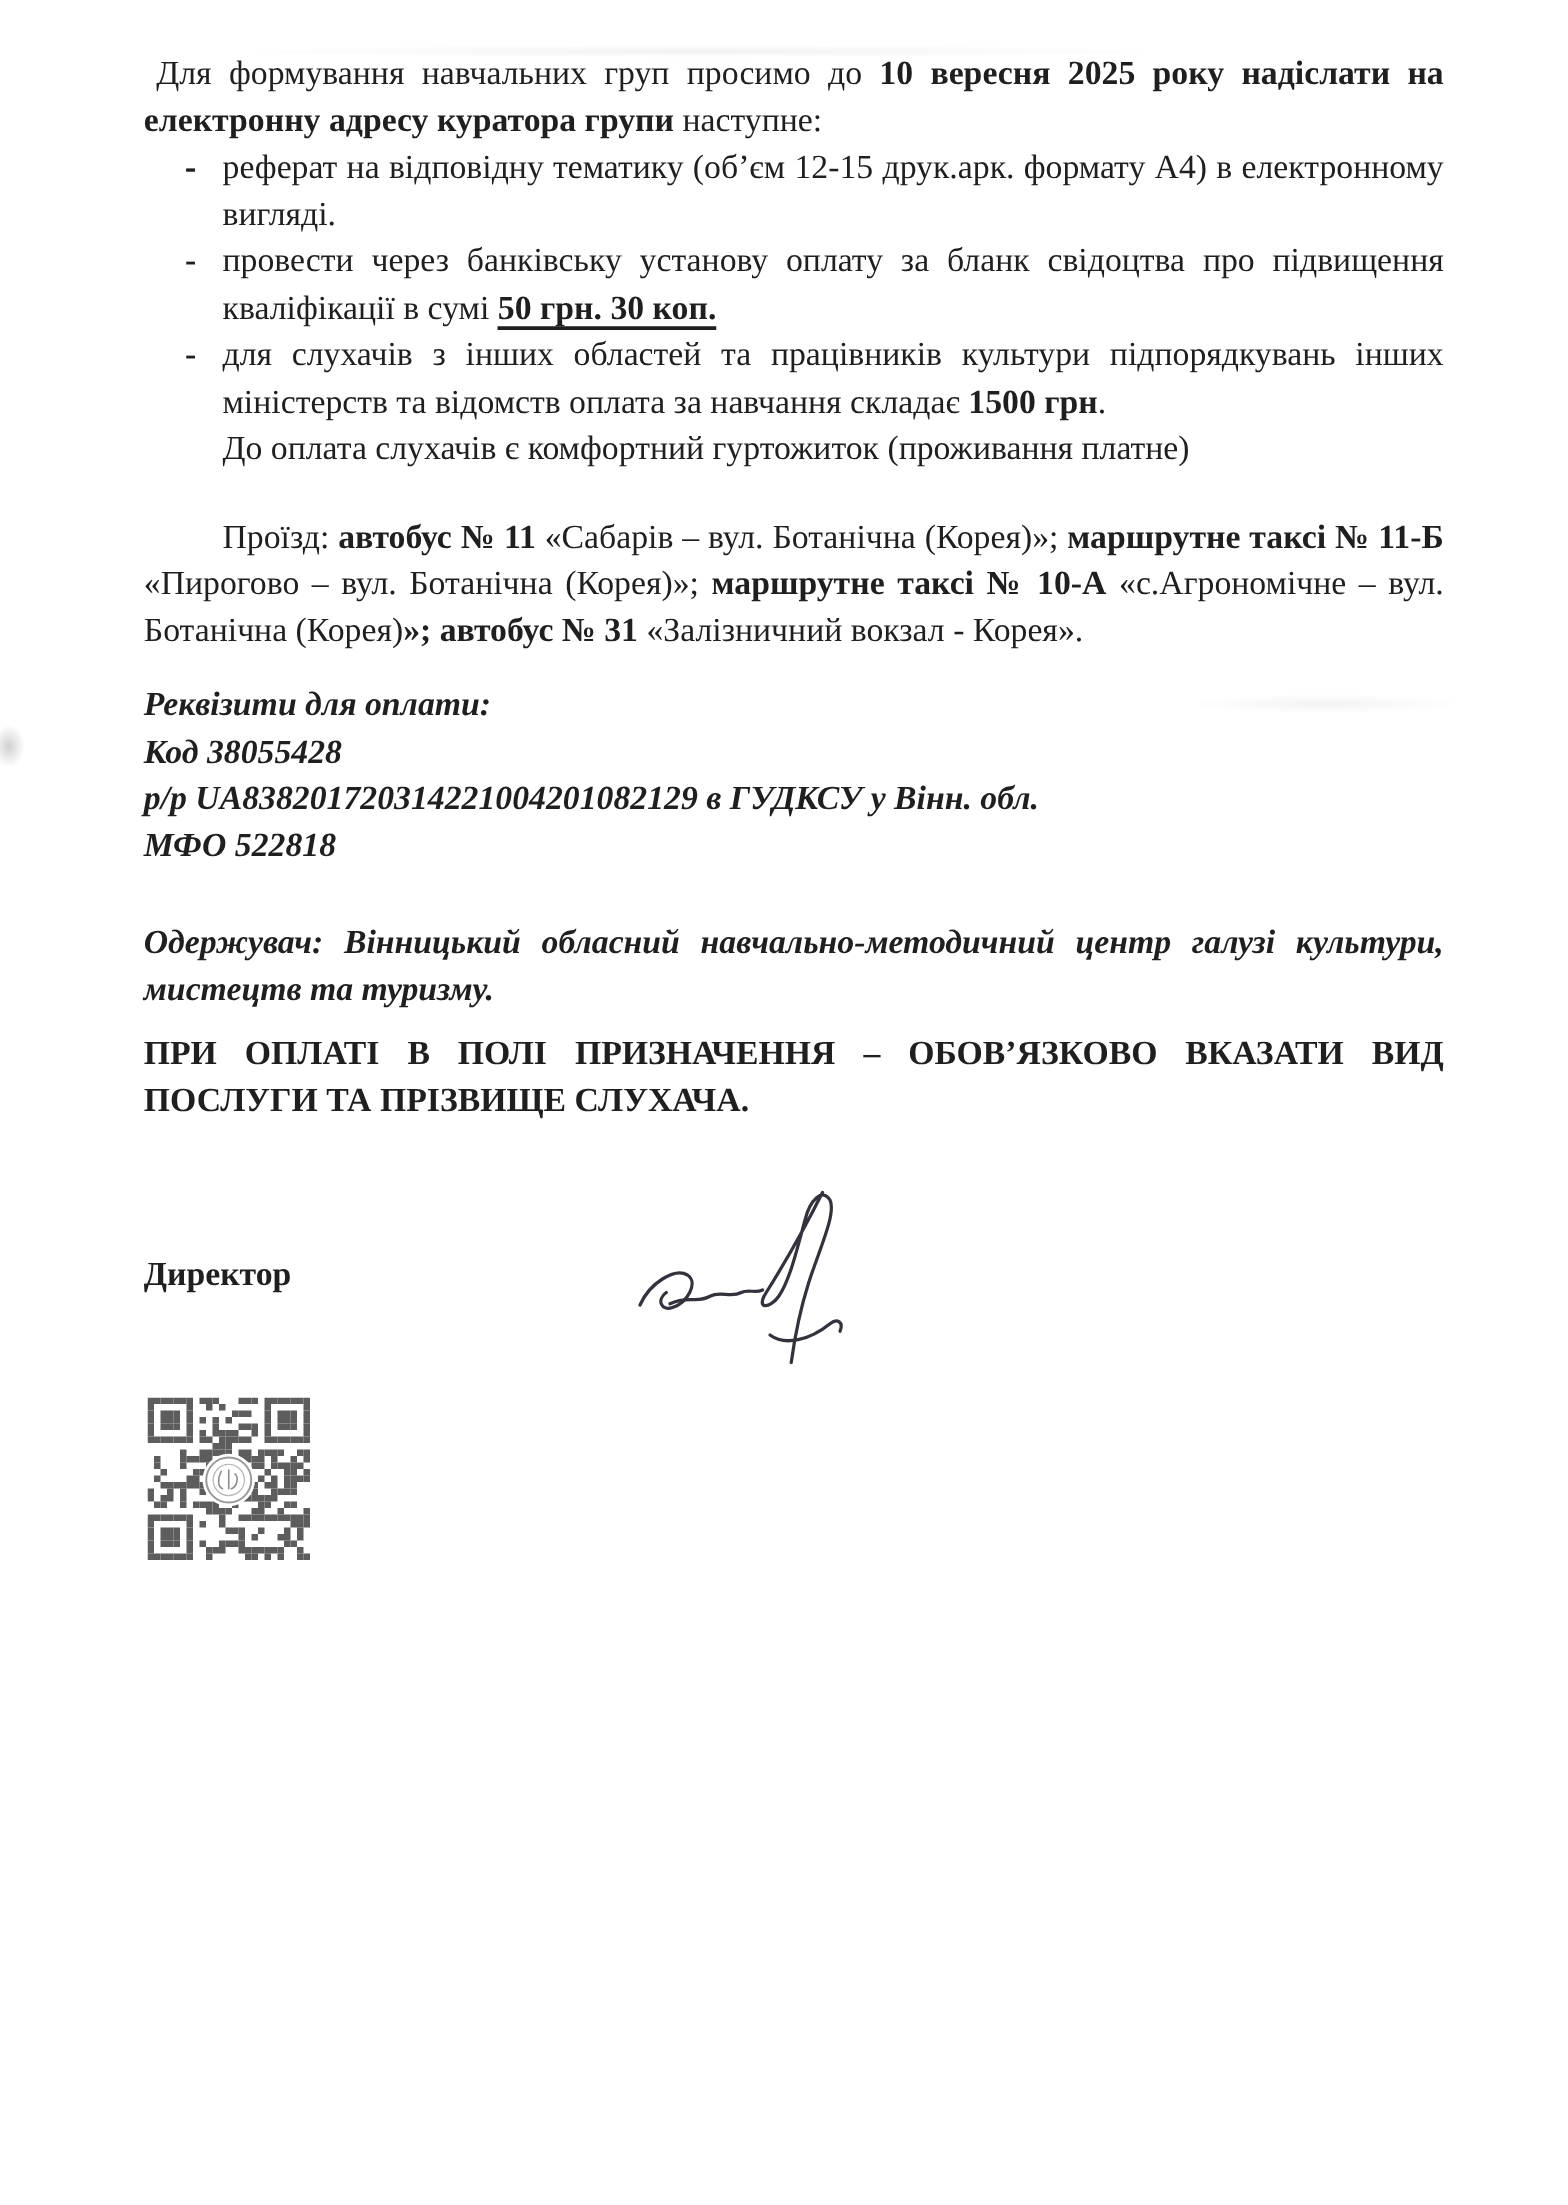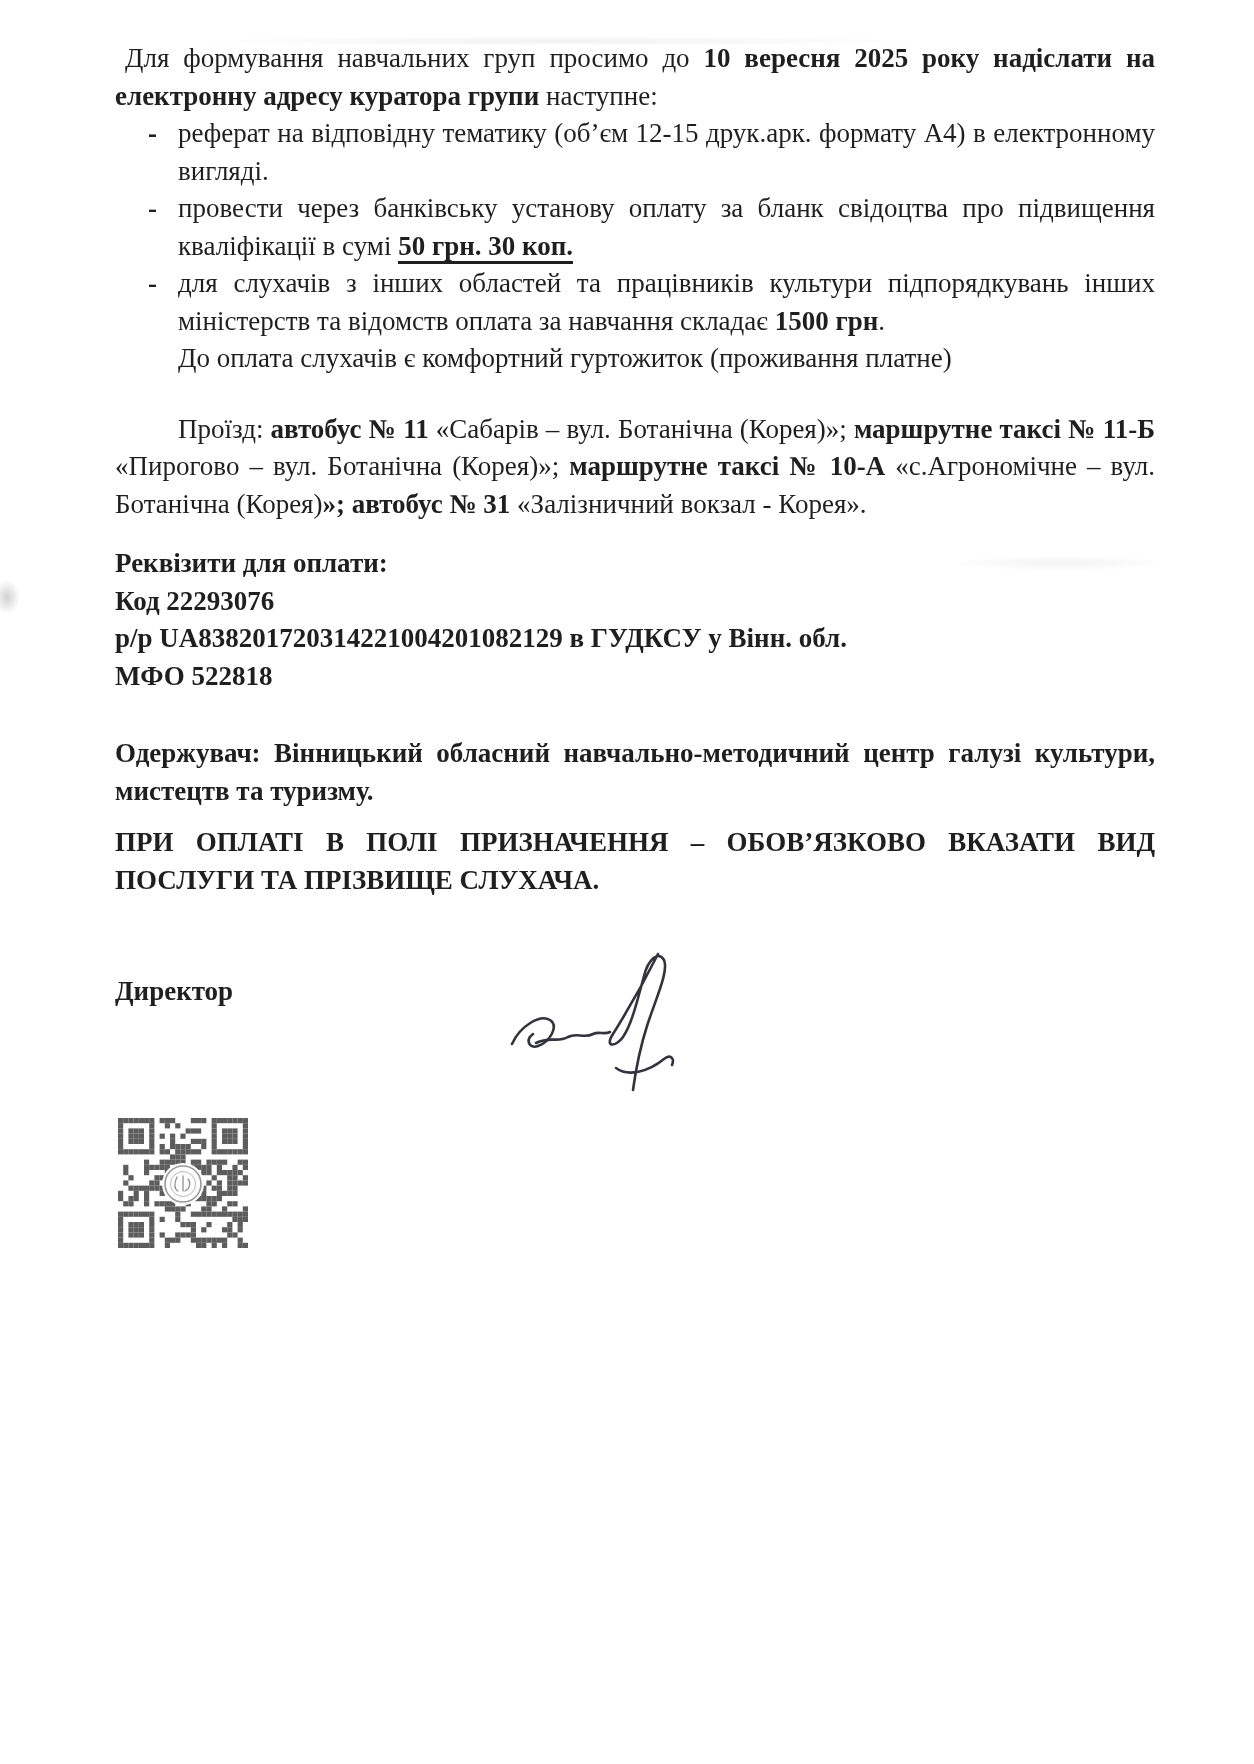--- a/index.html
+++ b/index.html
@@ -26,29 +26,29 @@
   .b { font-weight:bold; }
   .p1 { text-indent:10px; }
   .bullet { position:relative; padding-left:63px; }
   .bullet .dash {
     position:absolute; left:33px; top:0;
     font-weight:bold;
   }
   .note { padding-left:63px; text-align:left; }
   .transport { margin-top:33px; text-indent:63px; }
   .payment { margin-top:22px; font-weight:bold; }
-  .payment p { text-align:left; }
+  .payment p { text-align:left;font-style:italic; }
   .payment .receiver { text-align:justify;margin-top:40px; }
   .warning { margin-top:14px; font-weight:bold; }
   .amt-underline {
     font-weight:bold;
     border-bottom:3px solid #1f1f1f;
   }
   .sig-row {
-    margin-top:74px;
+    margin-top:102px;
     display:flex;
     justify-content:space-between;
     align-items:baseline;
     font-weight:bold;
     flex-direction:column;
   }
   .signature-svg {
     position:absolute;
     left:498px;
     top:940px;
@@ -109,21 +109,21 @@
     </div>
 
     <div class="note">
       <span>До оплата слухачів є комфортний гуртожиток (проживання платне)</span>
     </div>
 
     <p class="transport"><span>Проїзд: </span><span class="b">автобус № 11</span><span> «Сабарів – вул. Ботанічна (Корея)»; </span><span class="b">маршрутне таксі № 11-Б</span><span> «Пирогово – вул. Ботанічна (Корея)»; </span><span class="b">маршрутне таксі № 10-А</span><span> «с.Агрономічне – вул. Ботанічна (Корея)</span><span class="b">»; автобус № 31</span><span> «Залізничний вокзал - Корея».</span></p>
 
     <div class="payment">
       <p>Реквізити для оплати:</p>
-      <p>Код 22293076</p>
+      <p>Код 38055428</p>
       <p>р/р UA838201720314221004201082129 в ГУДКСУ у Вінн. обл.</p>
       <p>МФО 522818</p>
       <p class="receiver">Одержувач: Вінницький обласний навчально-методичний центр галузі культури, мистецтв та туризму.</p>
     </div>
 
     <p class="warning">ПРИ ОПЛАТІ В ПОЛІ ПРИЗНАЧЕННЯ – ОБОВ’ЯЗКОВО ВКАЗАТИ ВИД ПОСЛУГИ ТА ПРІЗВИЩЕ СЛУХАЧА.</p>
 
     <div class="sig-row">
       <span>Директор</span>
     </div>

